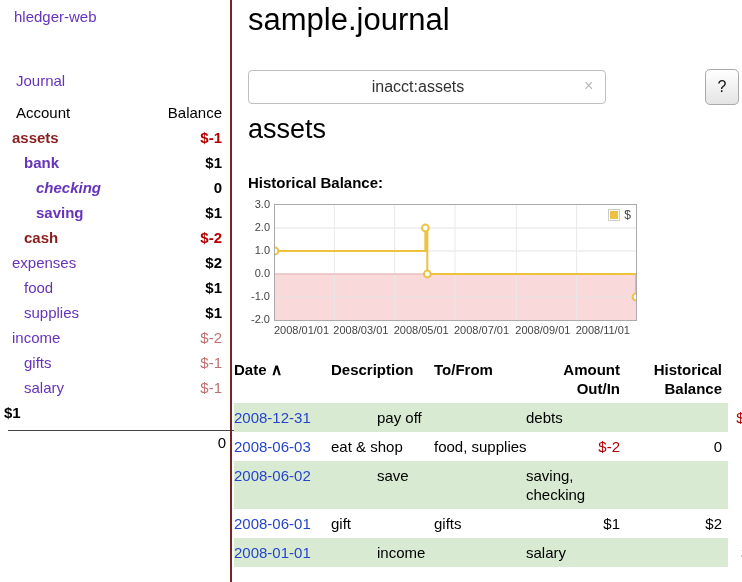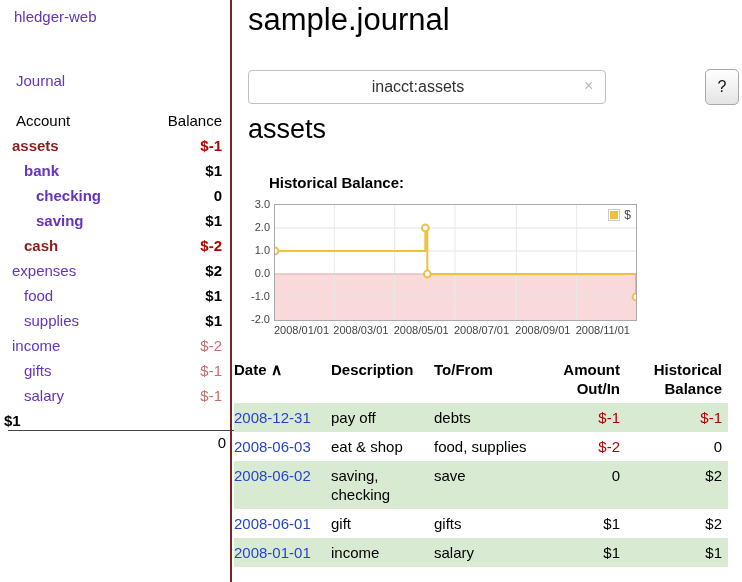--- a/index.html
+++ b/index.html
@@ -10,21 +10,21 @@
     font-family:"Liberation Sans", sans-serif; font-size:15px;
   }
   a { text-decoration:none; cursor:pointer; }
 
   
   .sidebar { position:absolute; left:4px; top:0; width:230px; height:422px; background:#fff; }
   .divider { position:absolute; left:230px; top:0; width:2px; height:582px; background:var(--divider,#7a2525); }
   .app-title { position:absolute; left:10px; top:8px; color:var(--purple,#6633bb); }
   .journal-link { position:absolute; left:12px; top:72px; color:var(--purple,#6633bb); display:block; }
   .acct-table { position:absolute; left:0; top:104px; width:230px; }
-  .acct-head, .acct-row { display:flex; justify-content:space-between; align-items:flex-end; height:25px; padding-right:12px;gap:48px; }
+  .acct-head, .acct-row { display:flex; justify-content:space-between; align-items:flex-start; height:25px; padding-right:12px;gap:48px; }
   .acct-head { padding-left:12px; color:#000; }
   .acct-name { color:var(--purple,#6633bb); white-space:nowrap; }
   .acct-name.b { font-weight:bold; }
   .acct-name.nr { color:var(--maroon,#8b1d1d); }
   .acct-bal { color:#000; font-weight:bold; }
   .acct-bal.neg { color:var(--red,#b30000); }
   .acct-bal.negm { color:var(--muted-red,#c07070); font-weight:normal; }
   .acct-total { border-top:1px solid #444; margin:1px 0 0 4px; padding:3px 8px 0 0; text-align:right; }
 
   
@@ -38,41 +38,41 @@
   .clear-x { position:absolute; left:336px; top:9px; color:#b9b9b9; font-size:16px; cursor:pointer; }
   .btn {
     position:absolute; top:1px; height:36px; border:1px solid #a9a9a9; border-radius:5px;
     background:linear-gradient(#ffffff,#e4e4e4); font-family:"Liberation Sans", sans-serif;
     font-size:16px; color:#111; cursor:pointer;
   }
   .btn-search { left:366px; width:82px; }
   .btn-help { left:457px; width:34px; }
 
   .acct-heading { position:absolute; left:248px; top:114px; margin:0; font-size:27px; font-weight:normal; }
-  .chart-label { position:absolute; left:248px; top:174px; font-weight:bold;margin-left:21px; }
+  .chart-label { position:absolute; left:248px; top:174px; font-weight:bold; }
 
   
   .chart { position:absolute; left:244px; top:196px; width:400px; height:148px; }
   .ylab { position:absolute; left:0; width:26px; text-align:right; font-size:11px; color:#444; }
   .plot { position:absolute; left:30px; top:8px; width:363px; height:117px; }
   .legend {
     position:absolute; top:3px; right:4px; display:flex; align-items:center; gap:4px;
     background:rgba(255,255,255,0.85); padding:1px 2px; font-size:12px; color:#444;
   }
   .legend-swatch { width:12px; height:12px; border:1px solid #ccc; background:#fff; padding:1px; }
   .legend-swatch > div { width:100%; height:100%; background:var(--gold,#edc240); }
   .xlab { position:absolute; font-size:11px; color:#444; white-space:nowrap; }
 
   
   .register { position:absolute; left:234px; top:360px; width:494px; }
   .reg-head, .reg-row { display:grid; grid-template-columns:97px 103px 112px 80px 102px; }
   .reg-head { font-weight:bold; line-height:19px; padding-bottom:5px; }
   .reg-head .num, .cell.num { text-align:right; padding-right:6px; }
   .reg-row { line-height:19px; }
-  .reg-row.shade { background:var(--green-stripe,#d9ead3); }
+  .reg-row.shade { background:var(--green-stripe,#d9ead3);gap:46px; }
   .cell { padding:5px 6px 5px 0; }
   .cell.date { color:var(--blue,#2444cc); }
   .cell.neg, .neg { color:var(--red,#b30000); }
   .sort-icon { font-weight:bold; font-size:16px; }
 </style>
 </head>
 <body>
 
 <div class="sidebar">
   <a class="app-title">hledger-web</a>
@@ -85,21 +85,21 @@
     <div>
         <div class="acct-row">
           <a class="acct-name b nr" style="padding-left: 8px;">assets</a>
           <span class="acct-bal neg">$-1</span>
         </div>
         <div class="acct-row">
           <a class="acct-name b" style="padding-left: 20px;">bank</a>
           <span class="acct-bal">$1</span>
         </div>
         <div class="acct-row">
-          <a class="acct-name b" style="padding-left: 32px;">checking</a>
+          <a class="acct-name b" style="padding-left: 32px; font-style: italic;">checking</a>
           <span class="acct-bal">0</span>
         </div>
         <div class="acct-row">
           <a class="acct-name b" style="padding-left: 32px;">saving</a>
           <span class="acct-bal">$1</span>
         </div>
         <div class="acct-row">
           <a class="acct-name b nr" style="padding-left: 20px;">cash</a>
           <span class="acct-bal neg">$-2</span>
         </div>
@@ -222,22 +222,22 @@
       </div>
       <div class="reg-row">
         <a class="cell date">2008-06-03</a>
         <div class="cell">eat &amp; shop</div>
         <div class="cell">food, supplies</div>
         <div class="cell num neg">$-2</div>
         <div class="cell num">0</div>
       </div>
       <div class="reg-row shade">
         <a class="cell date">2008-06-02</a>
+        <div class="cell">save</div>
         <div class="cell">saving, checking</div>
-        <div class="cell">save</div>
         <div class="cell num">0</div>
         <div class="cell num">$2</div>
       </div>
       <div class="reg-row">
         <a class="cell date">2008-06-01</a>
         <div class="cell">gift</div>
         <div class="cell">gifts</div>
         <div class="cell num">$1</div>
         <div class="cell num">$2</div>
       </div>

